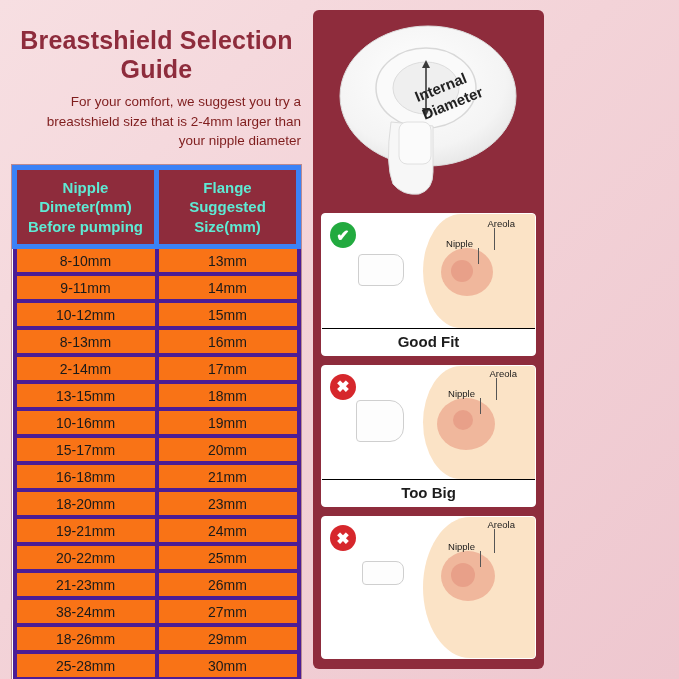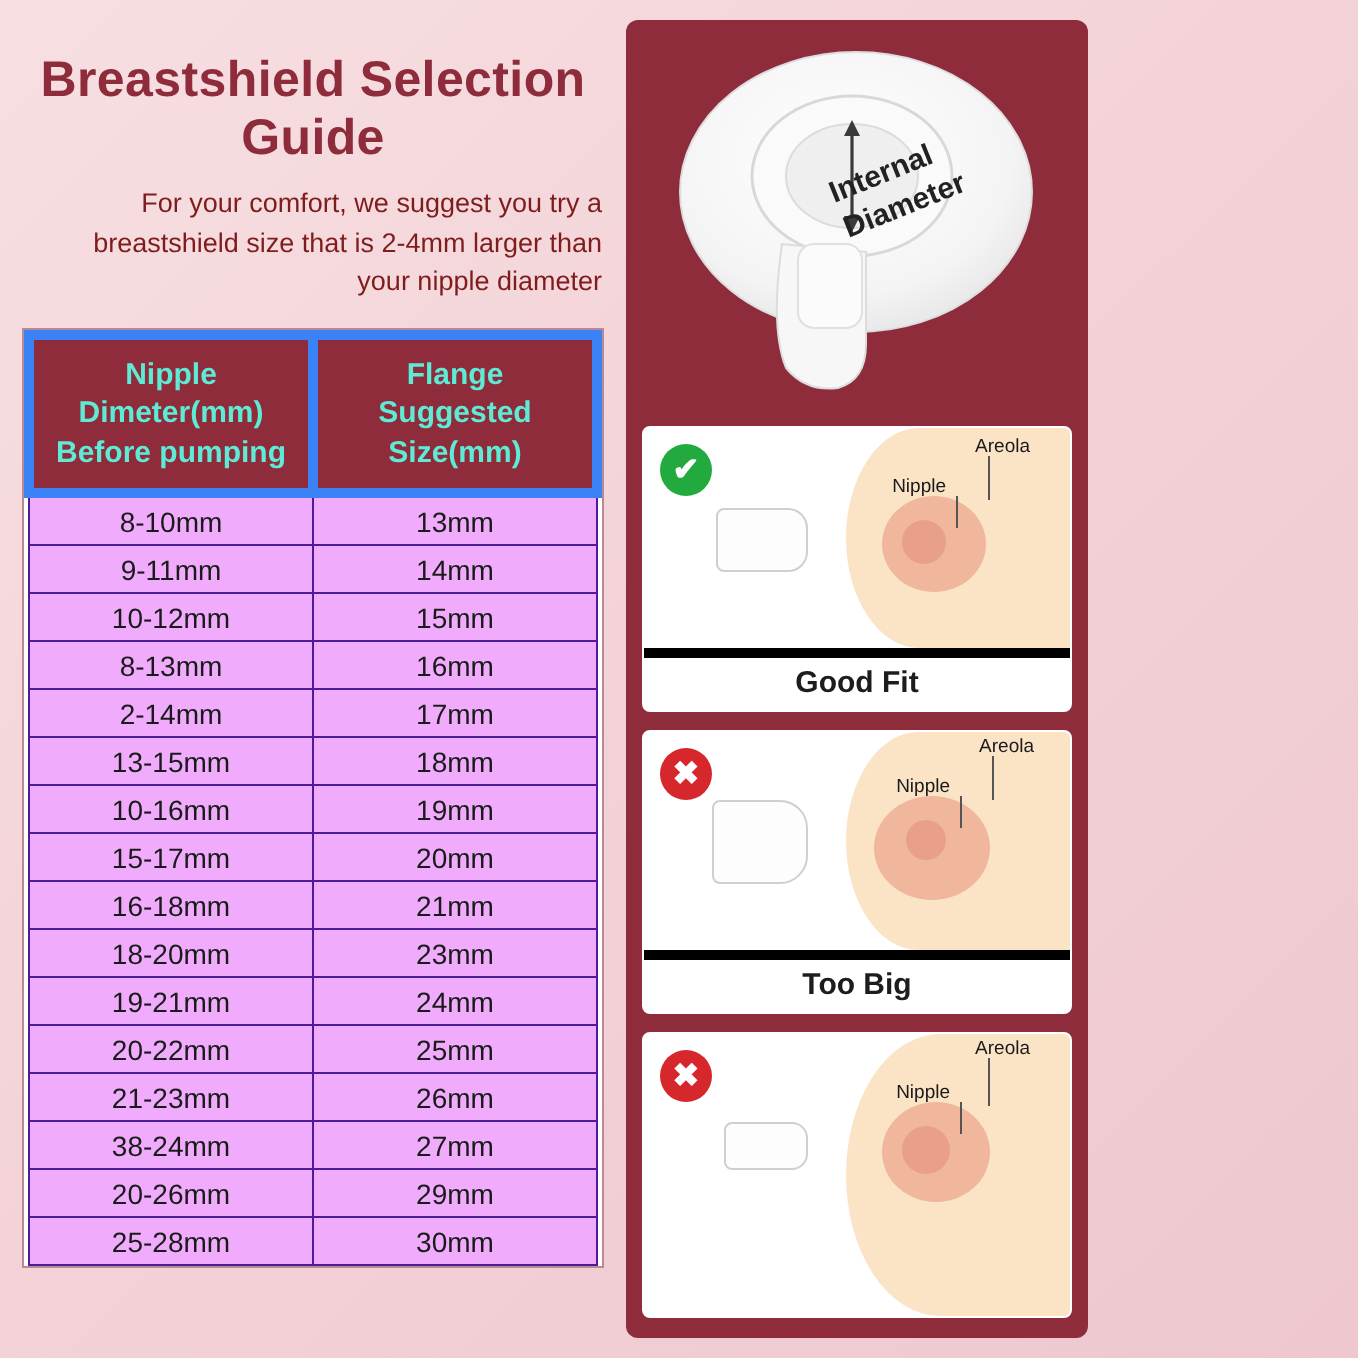--- a/index.html
+++ b/index.html
@@ -57,22 +57,22 @@
     font-weight: bold;
     padding: 8px 4px;
     line-height: 1.3;
     border: 5px solid #3b82f6;
   }
   table.guide td {
     text-align: center;
     font-size: 14px;
     color: #1a1a1a;
     padding: 3.5px 2px;
-    border: 1px solid #4c1d95;
-    background: #f0abfc;
+    border: 4px solid #4c1d95;
+    background: #f97316;
   }
   
   .right {
     width: 231px;
     background: #8e2c3c;
     border-radius: 6px;
     padding: 8px 8px 10px 8px;
     box-sizing: border-box;
     display: flex;
     flex-direction: column;
@@ -96,21 +96,21 @@
     flex: 1;
     background: #ffffff;
     overflow: hidden;
   }
   .fit-label {
     text-align: center;
     font-size: 15px;
     font-weight: bold;
     color: #1d1d1d;
     padding: 4px 0 5px 0;
-    border-top: 5px solid #000000;
+    border-top: 1px solid #000000;
     background: #ffffff;
   }
   .badge {
     position: absolute;
     left: 8px;
     top: 8px;
     width: 26px;
     height: 26px;
     border-radius: 50%;
     display: flex;
@@ -237,21 +237,21 @@
           </tr>
           <tr>
             <td>21-23mm</td>
             <td>26mm</td>
           </tr>
           <tr>
             <td>38-24mm</td>
             <td>27mm</td>
           </tr>
           <tr>
-            <td>20-26mm</td>
+            <td>18-26mm</td>
             <td>29mm</td>
           </tr>
           <tr>
             <td>25-28mm</td>
             <td>30mm</td>
           </tr>
         </tbody>
     </table>
   </div>
 

